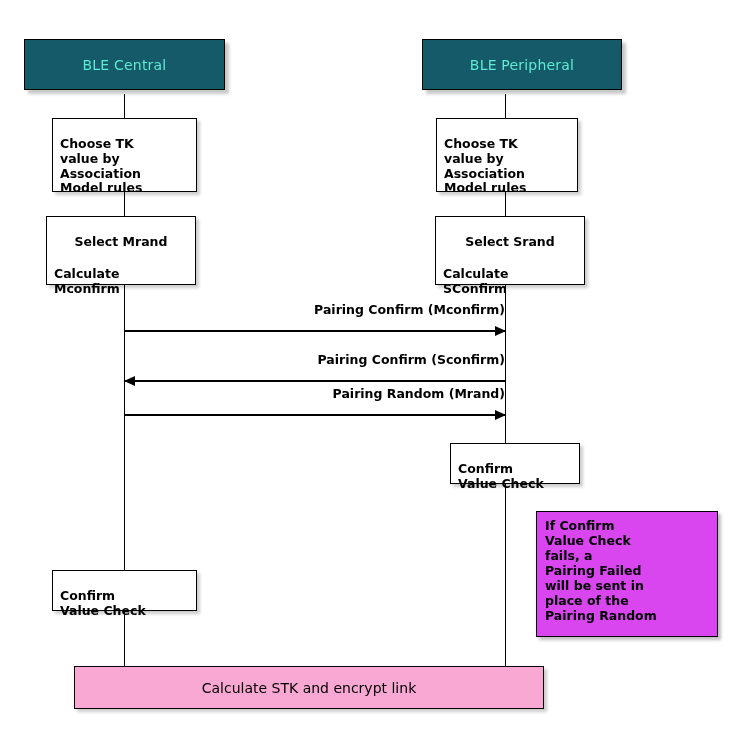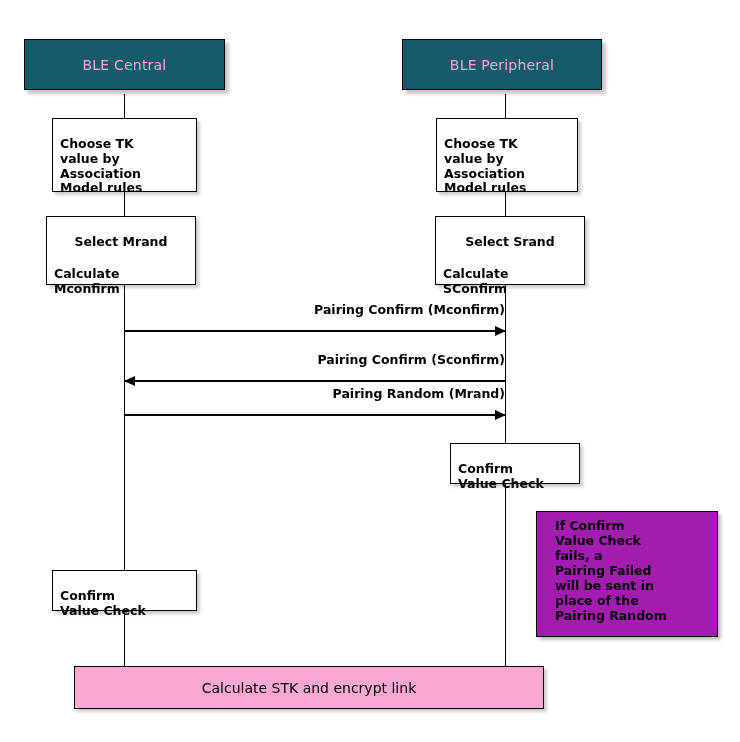--- a/index.html
+++ b/index.html
@@ -31,21 +31,21 @@
     position: absolute;
     background: #155A68;
     border: 1px solid #000000;
     box-sizing: border-box;
     box-shadow: 4px 4px 3px rgba(0,0,0,0.22);
     display: flex;
     align-items: center;
     justify-content: center;
   }
   .actor-label {
-    color: #f9a8d4;
+    color: #5eead4;
     font-size: 14px;
     font-weight: normal;
     letter-spacing: 0.2px;
     font-family: "DejaVu Sans", sans-serif;
     white-space: nowrap;
   }
 
   
   .act-box {
     position: absolute;
@@ -78,25 +78,25 @@
   }
   .wide-box-label {
     font-size: 14px;
     font-weight: normal;
     color: #000000;
     font-family: "DejaVu Sans", sans-serif;
   }
 
   .note-box {
     position: absolute;
-    background: #a21caf;
+    background: #d946ef;
     border: 1px solid #000000;
     box-sizing: border-box;
     box-shadow: 3px 3px 3px rgba(0,0,0,0.25);
-    padding: 6px 18px;
+    padding: 6px 8px;
   }
   .note-line {
     font-size: 12.5px;
     font-weight: bold;
     color: #000000;
     line-height: 1.20;
     white-space: pre;
     font-family: "DejaVu Sans", sans-serif;
   }
 
@@ -149,21 +149,21 @@
 
 <div id="canvas">
 
   <div class="lifeline" style="left:124px; top:94px; height:572px;"></div>
   <div class="lifeline" style="left:505px; top:94px; height:572px;"></div>
 
   <div class="actor-box" style="left:24px; top:39px; width:201px; height:51px;">
     <span class="actor-label">BLE Central</span>
   </div>
 
-  <div class="actor-box" style="left:402px; top:39px; width:200px; height:51px;">
+  <div class="actor-box" style="left:422px; top:39px; width:200px; height:51px;">
     <span class="actor-label">BLE Peripheral</span>
   </div>
 
   <div class="act-box" style="left:52px; top:118px; width:145px; height:74px;">
     <div class="act-line">Choose TK</div>
     <div class="act-line">value by</div>
     <div class="act-line">Association</div>
     <div class="act-line">Model rules</div>
   </div>
 

